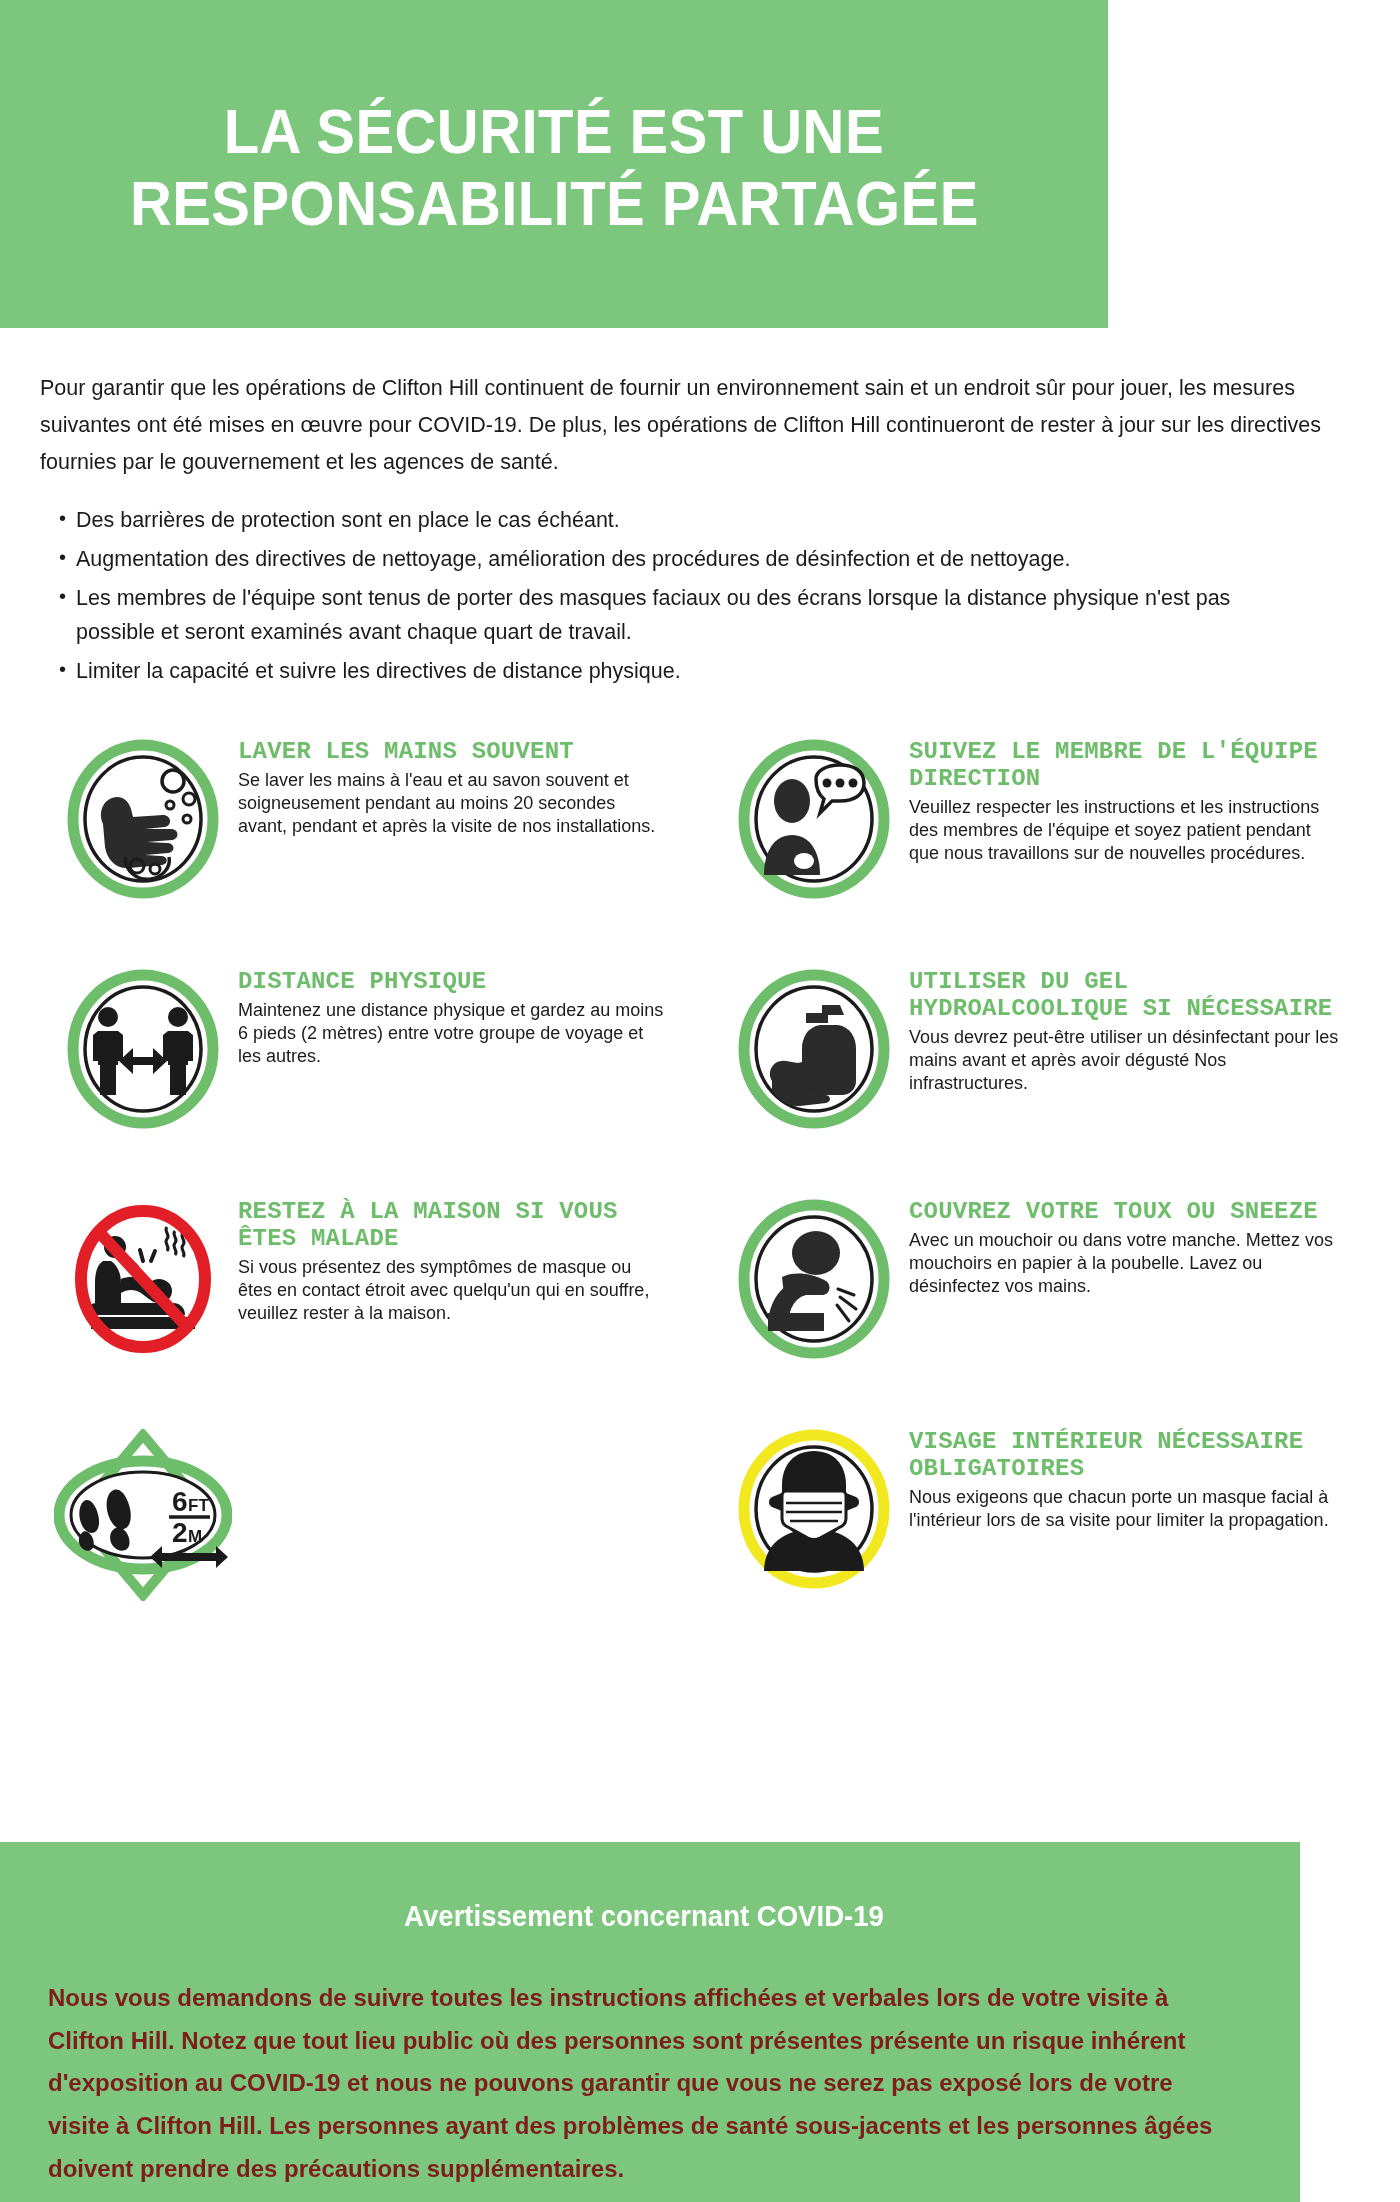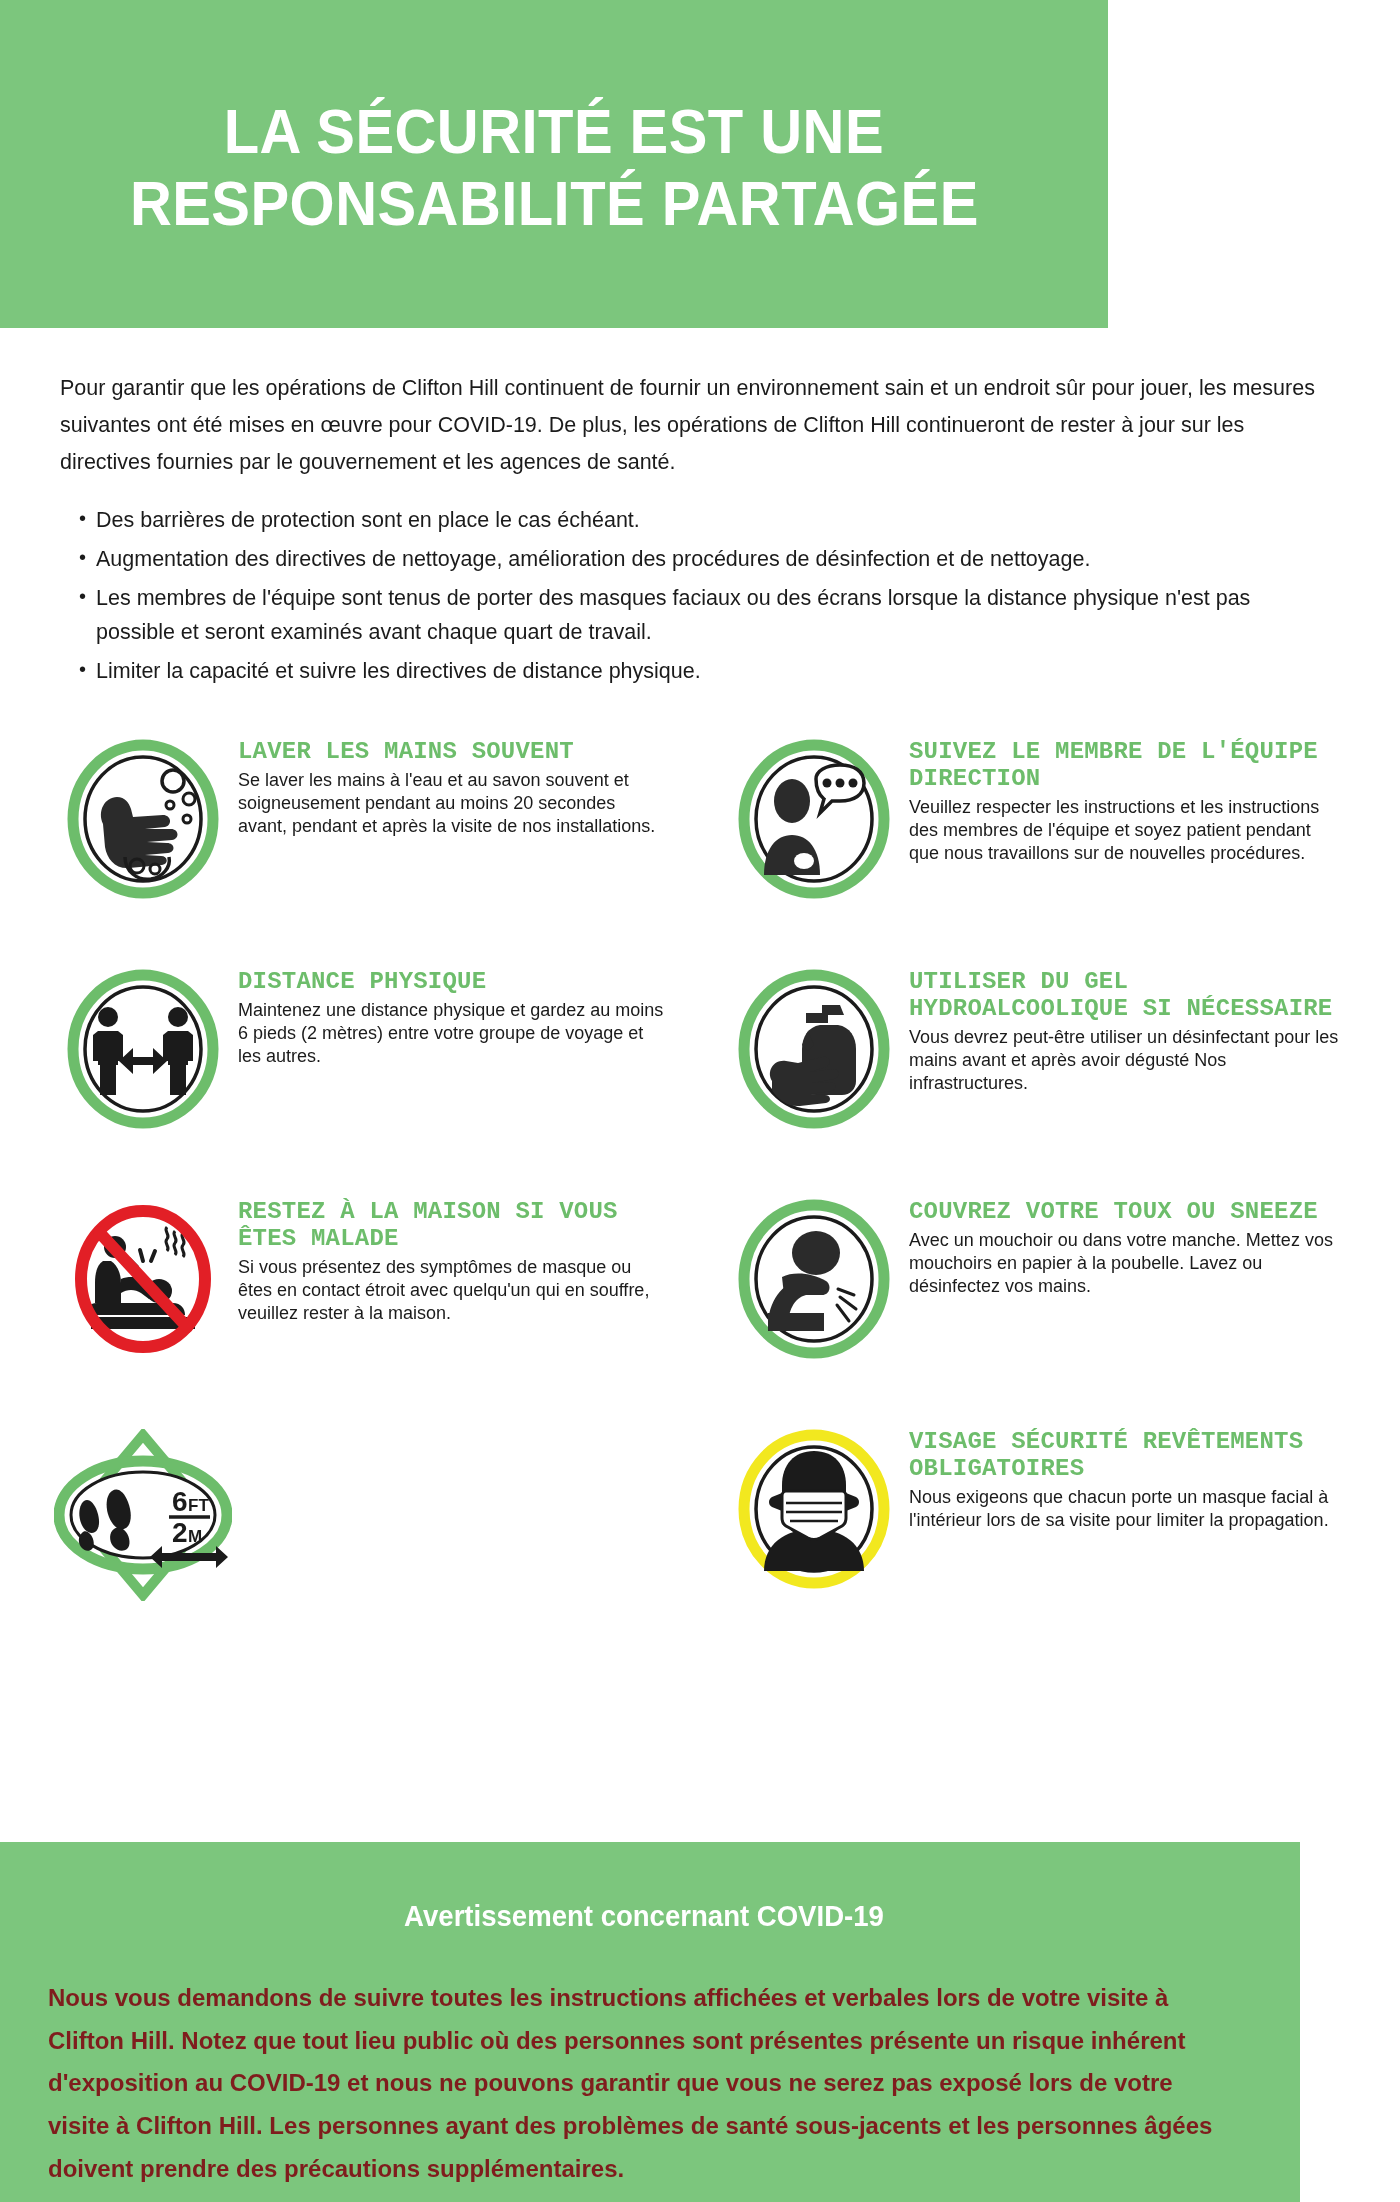--- a/index.html
+++ b/index.html
@@ -37,21 +37,21 @@
     letter-spacing:0.5px;
     text-align:center;
     transform:scaleX(0.92);
     white-space:nowrap;
     font-family:"Liberation Sans", sans-serif;
   }
   .banner-line.l1{margin-bottom:8px;}
 
   
   .intro{
-    padding:42px 62px 0 60px;
+    padding:42px 62px 0 40px;
   }
   .intro p{
     margin:0;
     color:#1b1b1b;
     font-size:21.5px;
     line-height:1.72;
     font-family:"Liberation Sans", sans-serif;
   }
   .bullets{
     margin:22px 0 0 0;
@@ -336,21 +336,21 @@
           <path d="M26 142 c0 -26 20 -42 50 -42 c30 0 50 16 50 42 z" fill="#1b1b1b"></path>
           <path d="M44 64 l-10 4 c-4 2 -4 8 0 10 l10 4 z" fill="#1b1b1b"></path>
           <path d="M108 64 l10 4 c4 2 4 8 0 10 l-10 4 z" fill="#1b1b1b"></path>
           <path d="M48 62 h56 c2 0 4 2 4 5 v22 c0 3 -1 6 -4 8 l-22 12 c-4 2 -8 2 -12 0 l-22 -12 c-3 -2 -4 -5 -4 -8 v-22 c0 -3 2 -5 4 -5 z" fill="#ffffff" stroke="#1b1b1b" stroke-width="3"></path>
           <line x1="48" y1="74" x2="104" y2="74" stroke="#1b1b1b" stroke-width="2.5"></line>
           <line x1="48" y1="83" x2="104" y2="83" stroke="#1b1b1b" stroke-width="2.5"></line>
           <line x1="52" y1="92" x2="100" y2="92" stroke="#1b1b1b" stroke-width="2.5"></line>
         </svg>
       </div>
       <div class="cell-body">
-        <div class="cell-title">VISAGE SÉCURITÉ REVÊTEMENTS OBLIGATOIRES</div>
+        <div class="cell-title">VISAGE INTÉRIEUR NÉCESSAIRE OBLIGATOIRES</div>
         <div class="cell-text">Nous exigeons que chacun porte un masque facial à l'intérieur lors de sa visite pour limiter la propagation.</div>
       </div>
     </div>
 
   </div>
 
   <div class="footer">
     <div class="footer-title">Avertissement concernant COVID-19</div>
     <div class="footer-text">Nous vous demandons de suivre toutes les instructions affichées et verbales lors de votre visite à Clifton Hill. Notez que tout lieu public où des personnes sont présentes présente un risque inhérent d'exposition au COVID-19 et nous ne pouvons garantir que vous ne serez pas exposé lors de votre visite à Clifton Hill. Les personnes ayant des problèmes de santé sous-jacents et les personnes âgées doivent prendre des précautions supplémentaires.</div>
   </div>

